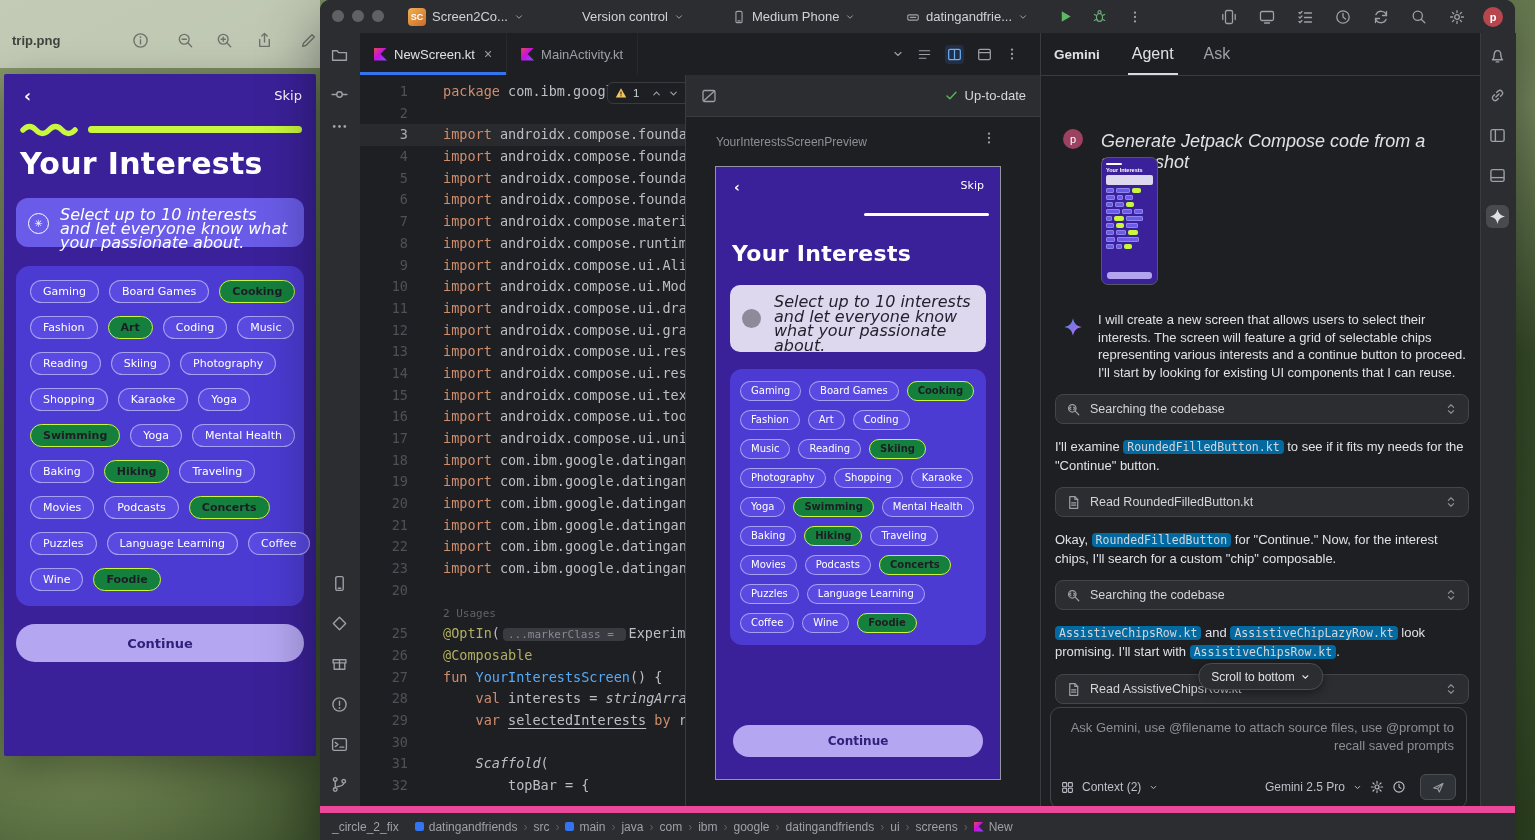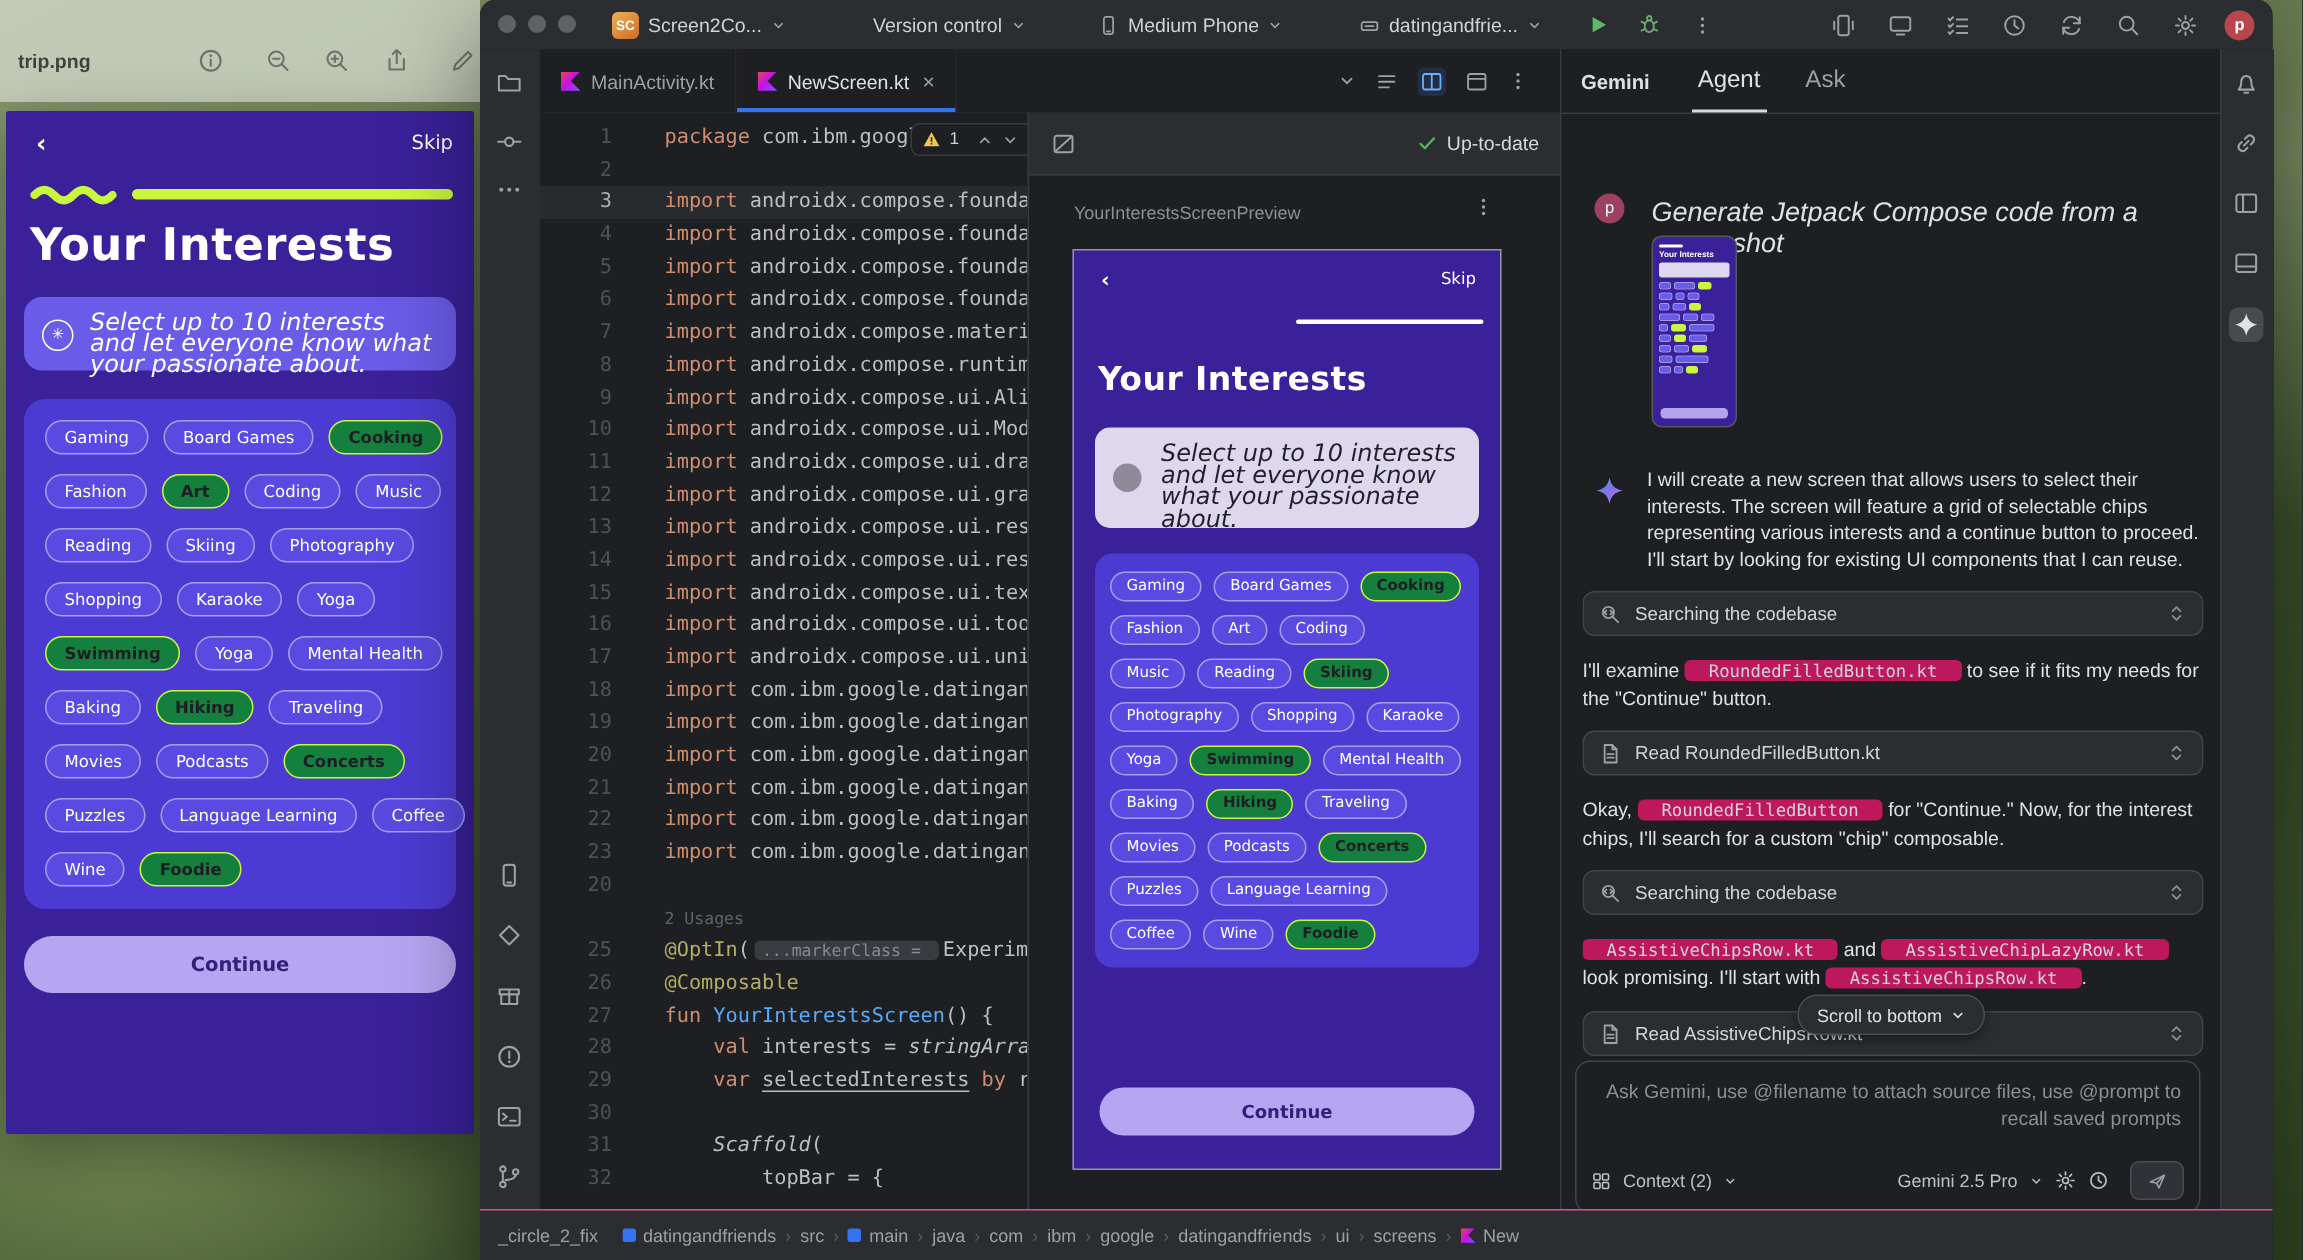--- a/index.html
+++ b/index.html
@@ -127,38 +127,38 @@
   .th-wave{width:16px;height:2px;background:#fff;border-radius:1px;margin-bottom:2px;}
   .th-card{height:10px;background:#ded8ee;border-radius:2px;margin-bottom:3px;}
   .throw{display:flex;gap:2px;margin-bottom:2.5px;}
   .thchip{height:4.5px;border-radius:2px;background:#6a5ce8;box-shadow:inset 0 0 0 .5px rgba(255,255,255,.5);}
   .thchip.sel{background:#c9f73d;box-shadow:none;}
   .th-btn{position:absolute;left:5px;right:5px;bottom:5px;height:7px;background:#b2a4ef;border-radius:3px;}
   .g-star{position:absolute;left:22px;top:284px;}
   .g-feed{position:absolute;left:14px;top:278px;width:414px;height:396px;overflow:hidden;}
   .gpara{font-size:13px;line-height:17.5px;color:#dfe1e5;margin:0 0 13px;}
   .gpara.lead{padding-left:43px;}
-  .codechip{font-family:"DejaVu Sans Mono",monospace;font-size:11.5px;background:#be185d;border-radius:4px;padding:0 16px;color:#d3d5da;}
+  .codechip{font-family:"DejaVu Sans Mono",monospace;font-size:11.5px;background:#0369a1;border-radius:4px;padding:0 4px;color:#d3d5da;}
   .toolcard{height:30px;background:#2b2d30;border:1px solid #43454a;border-radius:8px;display:flex;align-items:center;
     gap:9px;padding:0 10px;margin:0 0 14px;box-sizing:border-box;}
   .tc-label{font-size:12.5px;color:#d3d5da;}
   .tc-unfold{margin-left:auto;}
   .scroll-pill{position:absolute;left:50%;transform:translateX(-50%);top:630px;height:25px;background:#2b2d30;
     border:1px solid #4a4d52;border-radius:13px;display:flex;align-items:center;gap:6px;padding:0 12px;
     font-size:12px;color:#dfe1e5;box-shadow:0 3px 8px rgba(0,0,0,.4);}
   .g-input{position:absolute;left:9px;right:14px;top:674px;height:102px;background:#1e1f22;border:1px solid #43454a;
     border-radius:10px;box-sizing:border-box;padding:11px 12px;}
   .g-placeholder{font-size:13px;line-height:17.5px;color:#8a8e95;text-align:right;}
   .g-input-row{position:absolute;left:10px;right:10px;bottom:8px;display:flex;align-items:center;gap:8px;color:#bcc0c7;font-size:12px;}
   .g-send{width:34px;height:24px;background:#2f3237;border:1px solid #4a4d52;border-radius:6px;
     display:flex;align-items:center;justify-content:center;margin-left:6px;}
   .g-footer{position:absolute;left:0;right:0;top:783px;text-align:center;font-size:11px;color:#6f737a;}
 
   
-  .statusbar{position:absolute;left:0;right:0;bottom:0;height:34px;background:#2b2d30;border-top:1px solid #ec4899;
+  .statusbar{position:absolute;left:0;right:0;bottom:0;height:34px;background:#2b2d30;border-top:7px solid #ec4899;
     display:flex;align-items:center;padding:0 12px;box-sizing:border-box;font-size:12px;color:#9da0a6;gap:16px;}
   .crumbs{display:flex;align-items:center;gap:6px;overflow:hidden;white-space:nowrap;}
   .crumb{display:flex;align-items:center;gap:5px;}
   .crumb-sep{color:#595c61;}
   .modicon{width:9px;height:9px;border-radius:2px;background:#3574f0;display:inline-block;}
   .sb-right{margin-left:auto;display:flex;align-items:center;gap:18px;margin-top:48px;}
 </style>
 </head>
 <body>
 
@@ -440,28 +440,28 @@
             <circle cx="4" cy="3.2" r="1.7"></circle>
             <circle cx="4" cy="12.8" r="1.7"></circle>
             <circle cx="12" cy="5" r="1.7"></circle>
             <path d="M4 4.9v6.2M12 6.7c0 2.6-3.4 3.1-6.3 3.4"></path>
           </svg>
         </span>
     </div>
 
     <div class="tabbar">
       <div style="display:flex">
-          <div class="tab">
-            <span class="kicon"></span>
-            <span class="tab-label">MainActivity.kt</span>
-          </div>
           <div class="tab active">
             <span class="kicon"></span>
             <span class="tab-label">NewScreen.kt</span>
             <span class="tab-close">×</span>
+          </div>
+          <div class="tab">
+            <span class="kicon"></span>
+            <span class="tab-label">MainActivity.kt</span>
           </div>
         </div>
     </div>
     <div class="tab-actions">
       <span class="ico">
           <svg width="12" height="12" viewBox="0 0 16 16" fill="none" stroke="currentColor" stroke-width="1.6" stroke-linecap="round">
             <path d="M4 6l4 4 4-4"></path>
           </svg>
         </span>
       <span class="ico">

